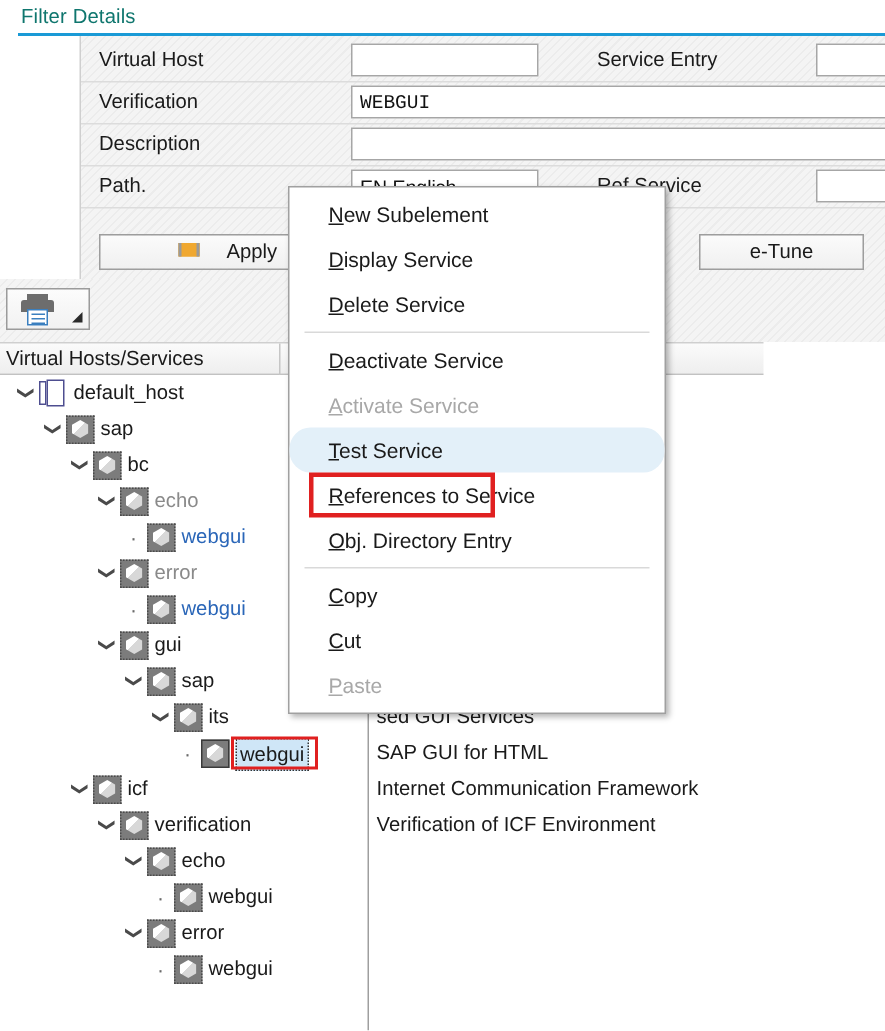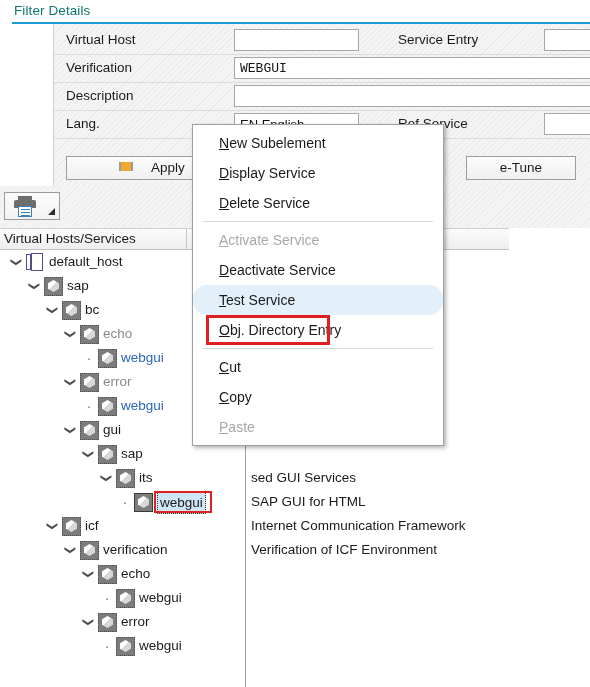--- a/index.html
+++ b/index.html
@@ -399,21 +399,21 @@
     </div>
     <div class="fsep" style="top:58px;"></div>
 
     <div class="frow" style="top:60px;">
       <span class="flabel" style="left:12px;">Description</span>
       <div class="ffield" style="left:180px; width:410px;"></div>
     </div>
     <div class="fsep" style="top:86px;"></div>
 
     <div class="frow" style="top:88px;">
-      <span class="flabel" style="left:12px;">Lang.</span>
+      <span class="flabel" style="left:12px;">Path.</span>
       <div class="ffield" style="left:180px; width:125px; font-family:'Liberation Sans',sans-serif;">EN English</div>
       <span class="flabel" style="left:344px;">Ref.Service</span>
       <div class="ffield" style="left:490px; width:100px;"></div>
     </div>
     <div class="fsep" style="top:114px;"></div>
 
     <div id="btn-row">
       <div class="sapbtn" style="left:12px; width:164px;">
         <span class="funnel"></span>
         <span style="position:absolute; left:84px; top:0;">Apply</span>
@@ -544,22 +544,23 @@
     <div class="drow dark" style="top: 240px; left: 4px;">SAP GUI for HTML</div>
     <div class="drow dark" style="top: 288px; left: 4px;">Verification of ICF Environment</div>
     <div class="drow dark" style="top: 264px; left: 4px;">Internet Communication Framework</div>
   </div>
 
 <div id="ctx-menu">
     <div class="mi"><u>N</u>ew Subelement</div>
     <div class="mi"><u>D</u>isplay Service</div>
     <div class="mi"><u>D</u>elete Service</div>
     <div class="msep"></div>
+    <div class="mi"><u>D</u>eactivate Service</div>
     <div class="mi disabled"><u>A</u>ctivate Service</div>
-    <div class="mi"><u>D</u>eactivate Service</div>
     <div class="mi hl"><u>T</u>est Service</div>
+    <div class="mi"><u>R</u>eferences to Service</div>
     <div class="mi"><u>O</u>bj. Directory Entry</div>
     <div class="msep"></div>
+    <div class="mi"><u>C</u>opy</div>
     <div class="mi"><u>C</u>ut</div>
-    <div class="mi"><u>C</u>opy</div>
     <div class="mi disabled"><u>P</u>aste</div>
     <div id="ctx-redbox" style="top: 190px;"></div>
   </div>
 
 </body></html>

